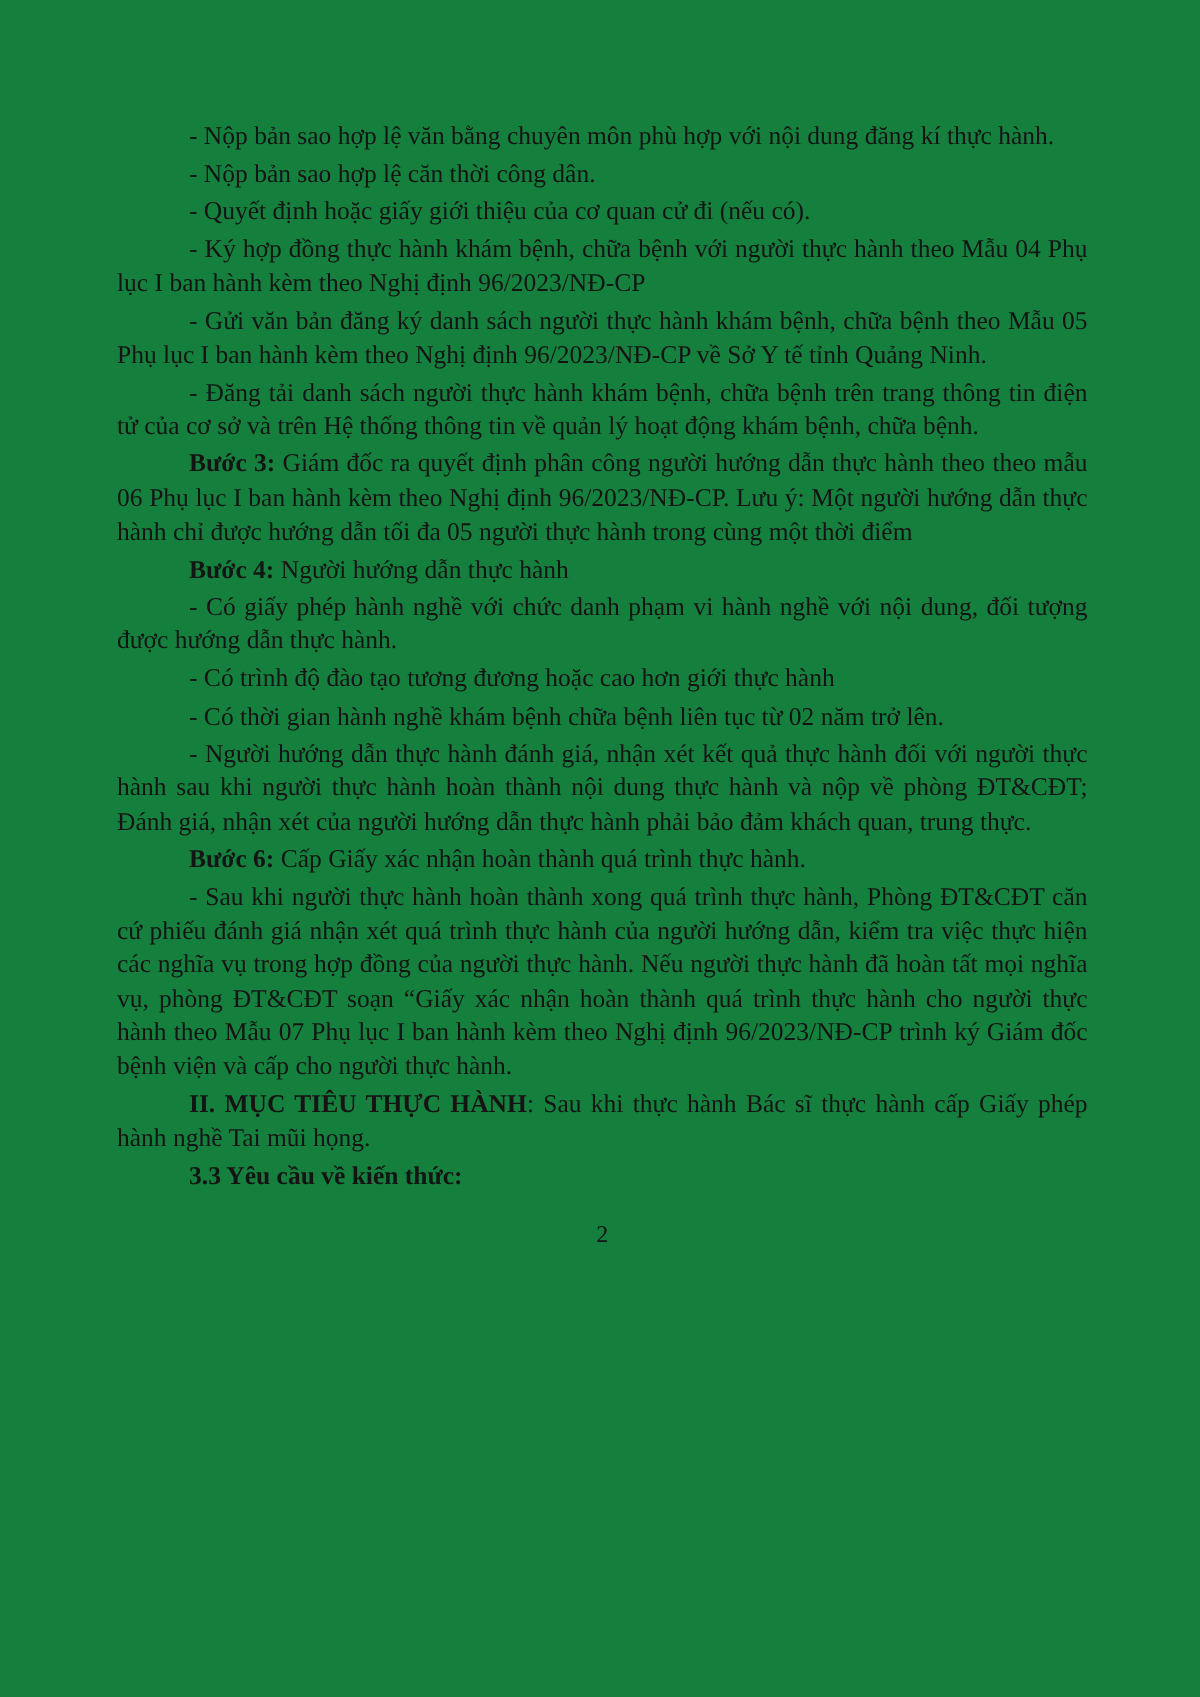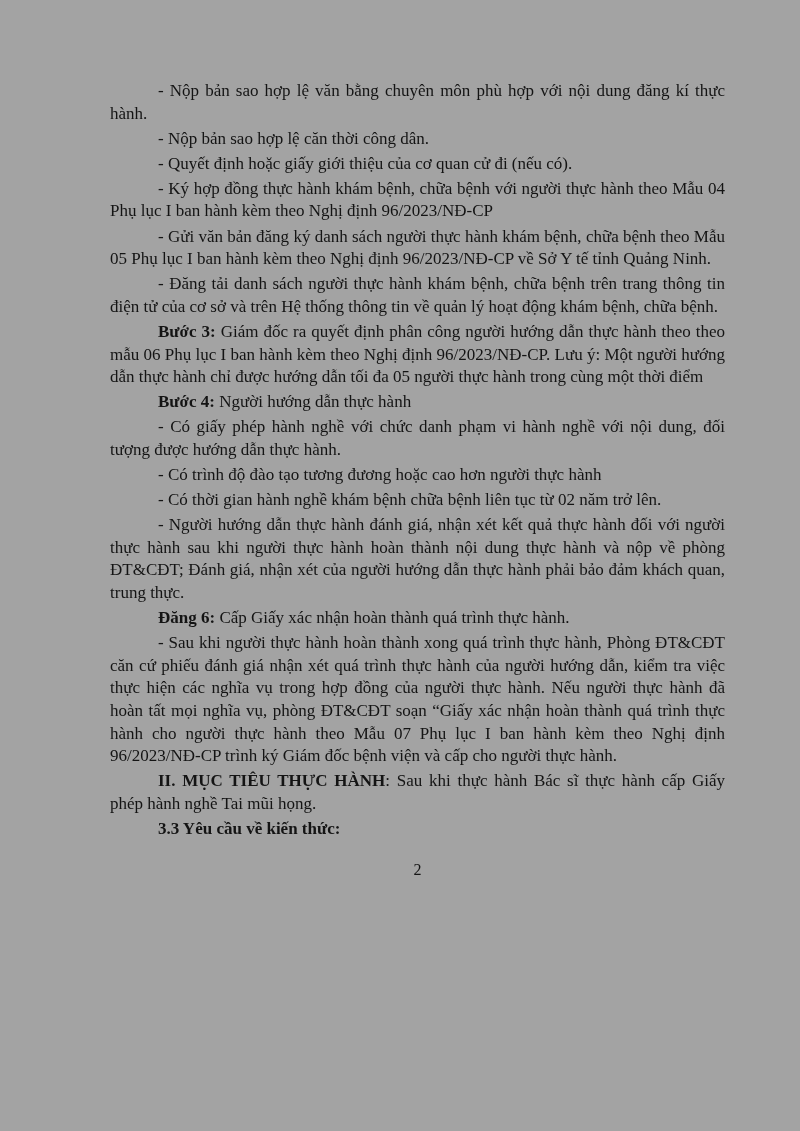--- a/index.html
+++ b/index.html
@@ -5,22 +5,22 @@
   html, body {
     margin: 0;
     padding: 0;
     background: #ffffff;
   }
   .page {
     position: relative;
     width: 800px;
     height: 1131px;
     box-sizing: border-box;
-    background: #a3a3a3;
-    padding: 80px 75px 0 110px;
+    background: #15803d;
+    padding: 80px 75px 0 78px;
     overflow: hidden;
     font-family: "Liberation Serif", "DejaVu Serif", serif;
     font-size: 17px;
     line-height: 22.6px;
     color: #141414;
   }
   .doc-body p.para {
     margin: 0 0 2.5px 0;
     text-align: justify;
     text-indent: 48px;
@@ -52,28 +52,28 @@
     <p class="para"><b class="lead"></b><span>- Gửi văn bản đăng ký danh sách người thực hành khám bệnh, chữa bệnh theo Mẫu 05 Phụ lục I ban hành kèm theo Nghị định 96/2023/NĐ-CP về Sở Y tế tỉnh Quảng Ninh.</span></p>
 
     <p class="para"><b class="lead"></b><span>- Đăng tải danh sách người thực hành khám bệnh, chữa bệnh trên trang thông tin điện tử của cơ sở và trên Hệ thống thông tin về quản lý hoạt động khám bệnh, chữa bệnh.</span></p>
 
     <p class="para"><b class="lead">Bước 3:</b><span> Giám đốc ra quyết định phân công người hướng dẫn thực hành theo theo mẫu 06 Phụ lục I ban hành kèm theo Nghị định 96/2023/NĐ-CP. Lưu ý: Một người hướng dẫn thực hành chỉ được hướng dẫn tối đa 05 người thực hành trong cùng một thời điểm</span></p>
 
     <p class="para"><b class="lead">Bước 4:</b><span> Người hướng dẫn thực hành</span></p>
 
     <p class="para"><b class="lead"></b><span>- Có giấy phép hành nghề với chức danh phạm vi hành nghề với nội dung, đối tượng được hướng dẫn thực hành.</span></p>
 
-    <p class="para"><b class="lead"></b><span>- Có trình độ đào tạo tương đương hoặc cao hơn người thực hành</span></p>
+    <p class="para"><b class="lead"></b><span>- Có trình độ đào tạo tương đương hoặc cao hơn giới thực hành</span></p>
 
     <p class="para"><b class="lead"></b><span>- Có thời gian hành nghề khám bệnh chữa bệnh liên tục từ 02 năm trở lên.</span></p>
 
 
     <p class="para"><b class="lead"></b><span>- Người hướng dẫn thực hành đánh giá, nhận xét kết quả thực hành đối với người thực hành sau khi người thực hành hoàn thành nội dung thực hành và nộp về phòng ĐT&amp;CĐT; Đánh giá, nhận xét của người hướng dẫn thực hành phải bảo đảm khách quan, trung thực.</span></p>
 
-    <p class="para"><b class="lead">Đăng 6:</b><span> Cấp Giấy xác nhận hoàn thành quá trình thực hành.</span></p>
+    <p class="para"><b class="lead">Bước 6:</b><span> Cấp Giấy xác nhận hoàn thành quá trình thực hành.</span></p>
 
     <p class="para"><b class="lead"></b><span>- Sau khi người thực hành hoàn thành xong quá trình thực hành, Phòng ĐT&amp;CĐT căn cứ phiếu đánh giá nhận xét quá trình thực hành của người hướng dẫn, kiểm tra việc thực hiện các nghĩa vụ trong hợp đồng của người thực hành. Nếu người thực hành đã hoàn tất mọi nghĩa vụ, phòng ĐT&amp;CĐT soạn “Giấy xác nhận hoàn thành quá trình thực hành cho người thực hành theo Mẫu 07 Phụ lục I ban hành kèm theo Nghị định 96/2023/NĐ-CP trình ký Giám đốc bệnh viện và cấp cho người thực hành.</span></p>
 
     <p class="para"><b class="lead">II. MỤC TIÊU THỰC HÀNH</b><span>: Sau khi thực hành Bác sĩ thực hành cấp Giấy phép hành nghề Tai mũi họng.</span></p>
 
     <p class="para"><b class="lead">3.3 Yêu cầu về kiến thức:</b><span></span></p>
 
 
   </div>
 

